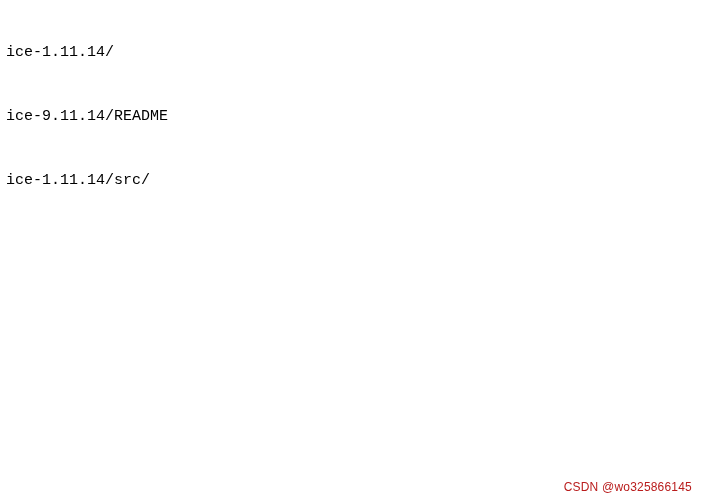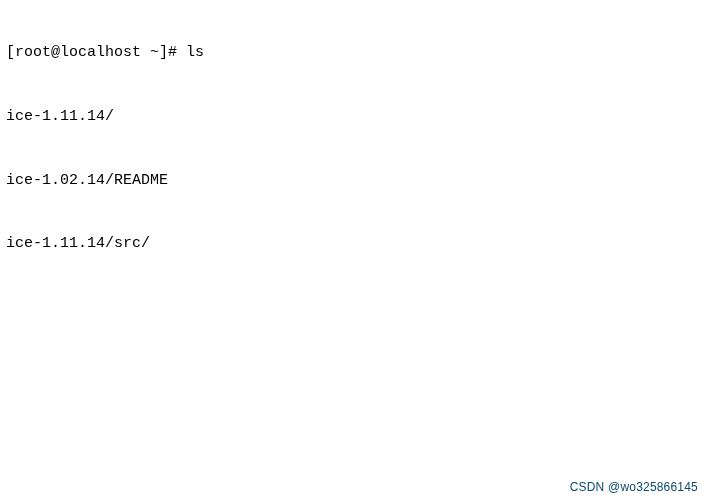--- a/index.html
+++ b/index.html
@@ -13,34 +13,33 @@
       color: #000000;
       overflow: hidden;
       position: relative;
       padding-left: 6px;
     }
     .terminal { white-space: pre; }
     .line { display: block; }
     .watermark {
       position: absolute;
       bottom: 2px;
-      right: 10px;
+      right: 16px;
       font-family: Arial, sans-serif;
       font-size: 12px;
-      color: #0c4a6e;
+      color: #b91c1c;
       letter-spacing: 0.2px;
     }
   </style>
 </head>
 <body>
 
 <div class="terminal">
-  <span class="line">[root@localhost ~]# ls</span>
   <span class="line">ice-1.11.14/</span>
-  <span class="line">ice-1.02.14/README</span>
+  <span class="line">ice-9.11.14/README</span>
   <span class="line">ice-1.11.14/src/</span>
   
   
   
   
   
   
   
   
   

